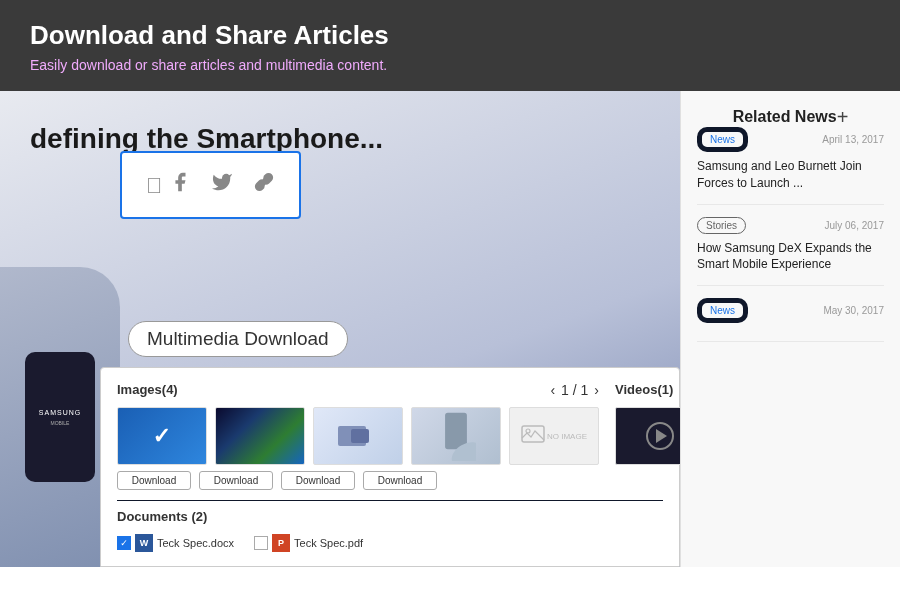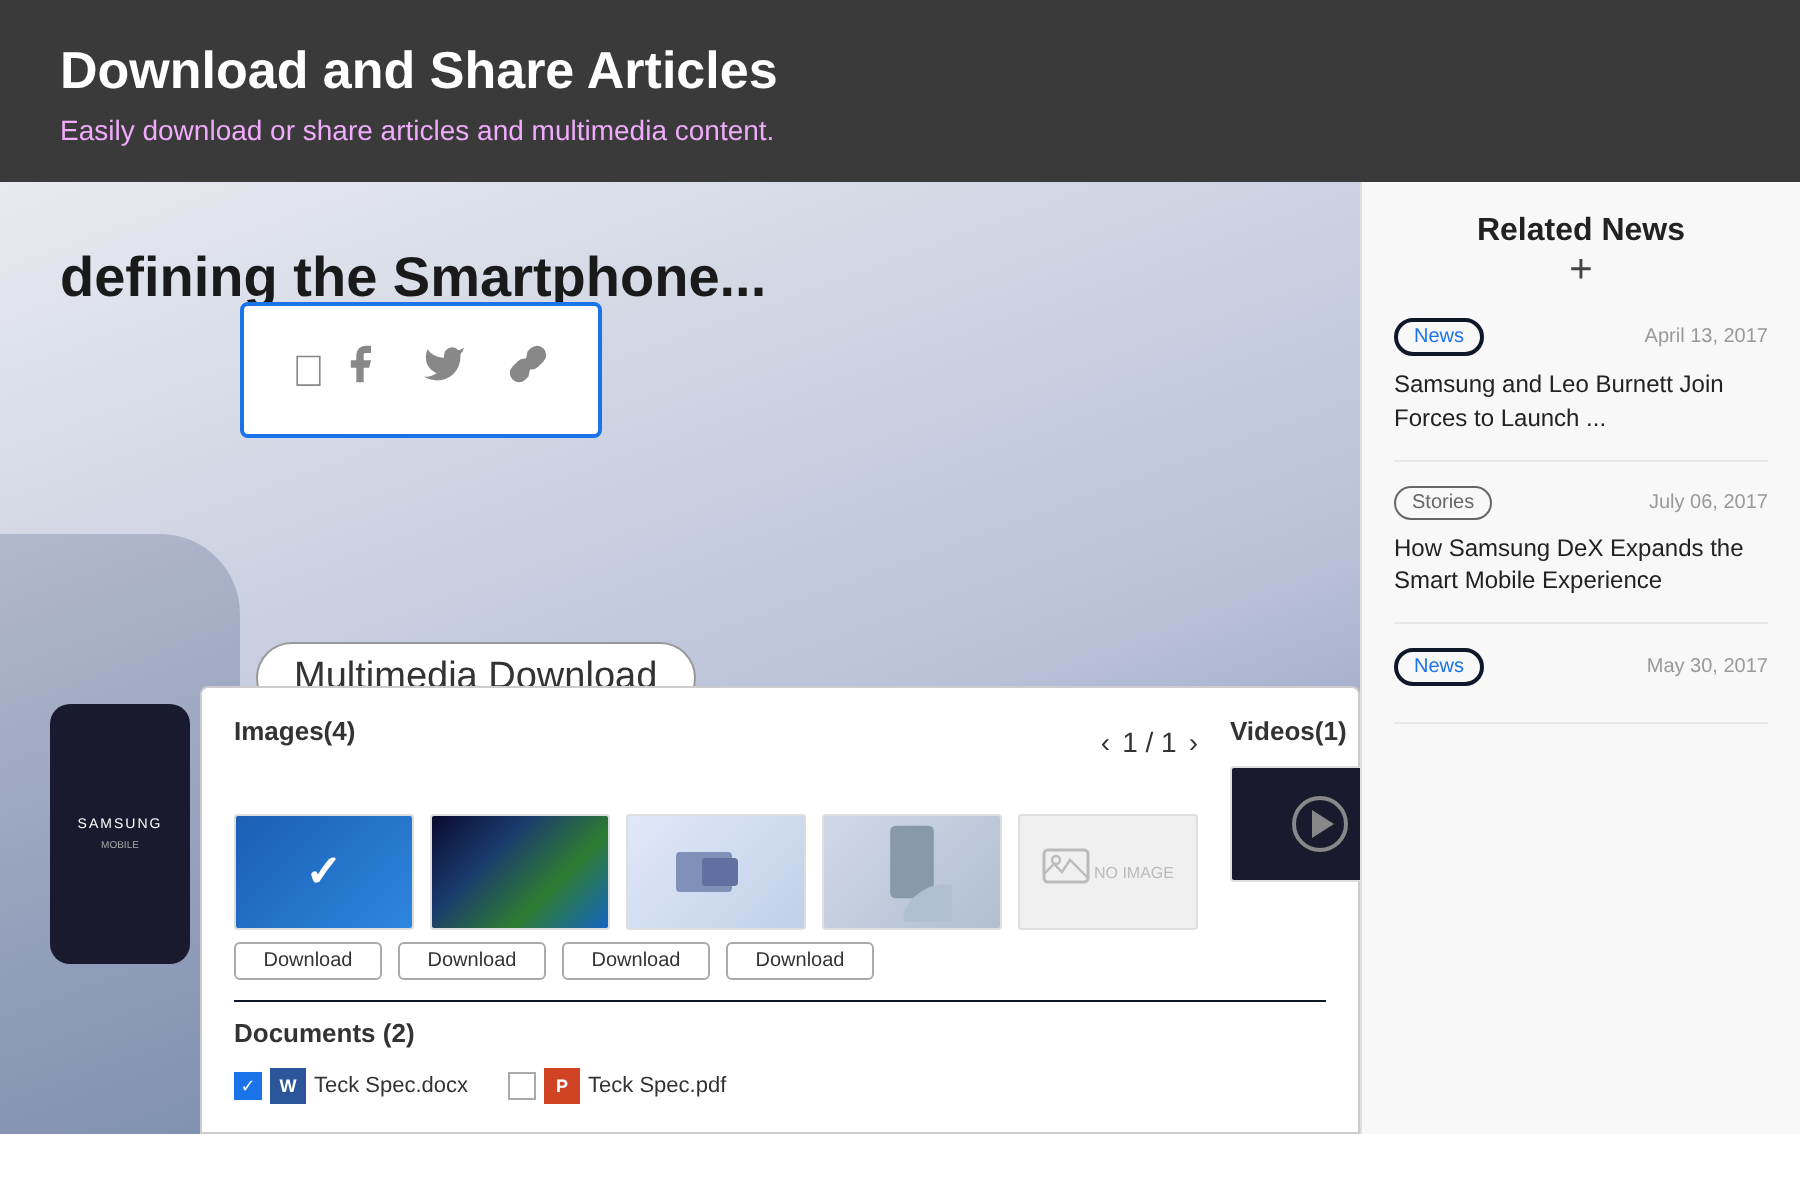--- a/index.html
+++ b/index.html
@@ -107,23 +107,23 @@
 
     .panel-section-title {
       font-size: 13px;
       font-weight: 600;
       color: #333;
       margin-bottom: 10px;
     }
 
     .images-header {
       display: flex;
-      align-items: center;
+      align-items: flex-start;
       justify-content: space-between;
-      margin-bottom: 24px;
+      margin-bottom: 0;
     }
     .images-header .nav-arrows {
       display: flex;
       align-items: center;
       gap: 6px;
       font-size: 12px;
       color: #555;
     }
     .images-header .nav-arrows span {
       cursor: pointer;
@@ -299,24 +299,22 @@
     .sidebar {
       width: 220px;
       background: #f8f8f8;
       border-left: 1px solid #e0e0e0;
       padding: 16px;
       overflow-y: auto;
     }
 
     .sidebar-header {
       display: flex;
-      justify-content: space-between;
-      align-items: center;
-      margin-bottom: 14px;
-      flex-direction: column;
+      justify-content: center;
+      align-items: center;
     }
     .sidebar-title {
       font-size: 16px;
       font-weight: 700;
       color: #222;
     }
     .add-btn {
       font-size: 20px;
       color: #444;
       cursor: pointer;
@@ -328,21 +326,21 @@
       padding-bottom: 12px;
       margin-bottom: 12px;
     }
     .news-item-header {
       display: flex;
       justify-content: space-between;
       align-items: center;
       margin-bottom: 6px;
     }
     .news-badge {
-      border: 2px solid #0f172a;
+      border: 5px solid #0f172a;
       border-radius: 10px;
       padding: 2px 8px;
       font-size: 10px;
       color: #1a73e8;
     }
     .stories-badge {
       border: 1px solid #666;
       border-radius: 10px;
       padding: 2px 8px;
       font-size: 10px;

